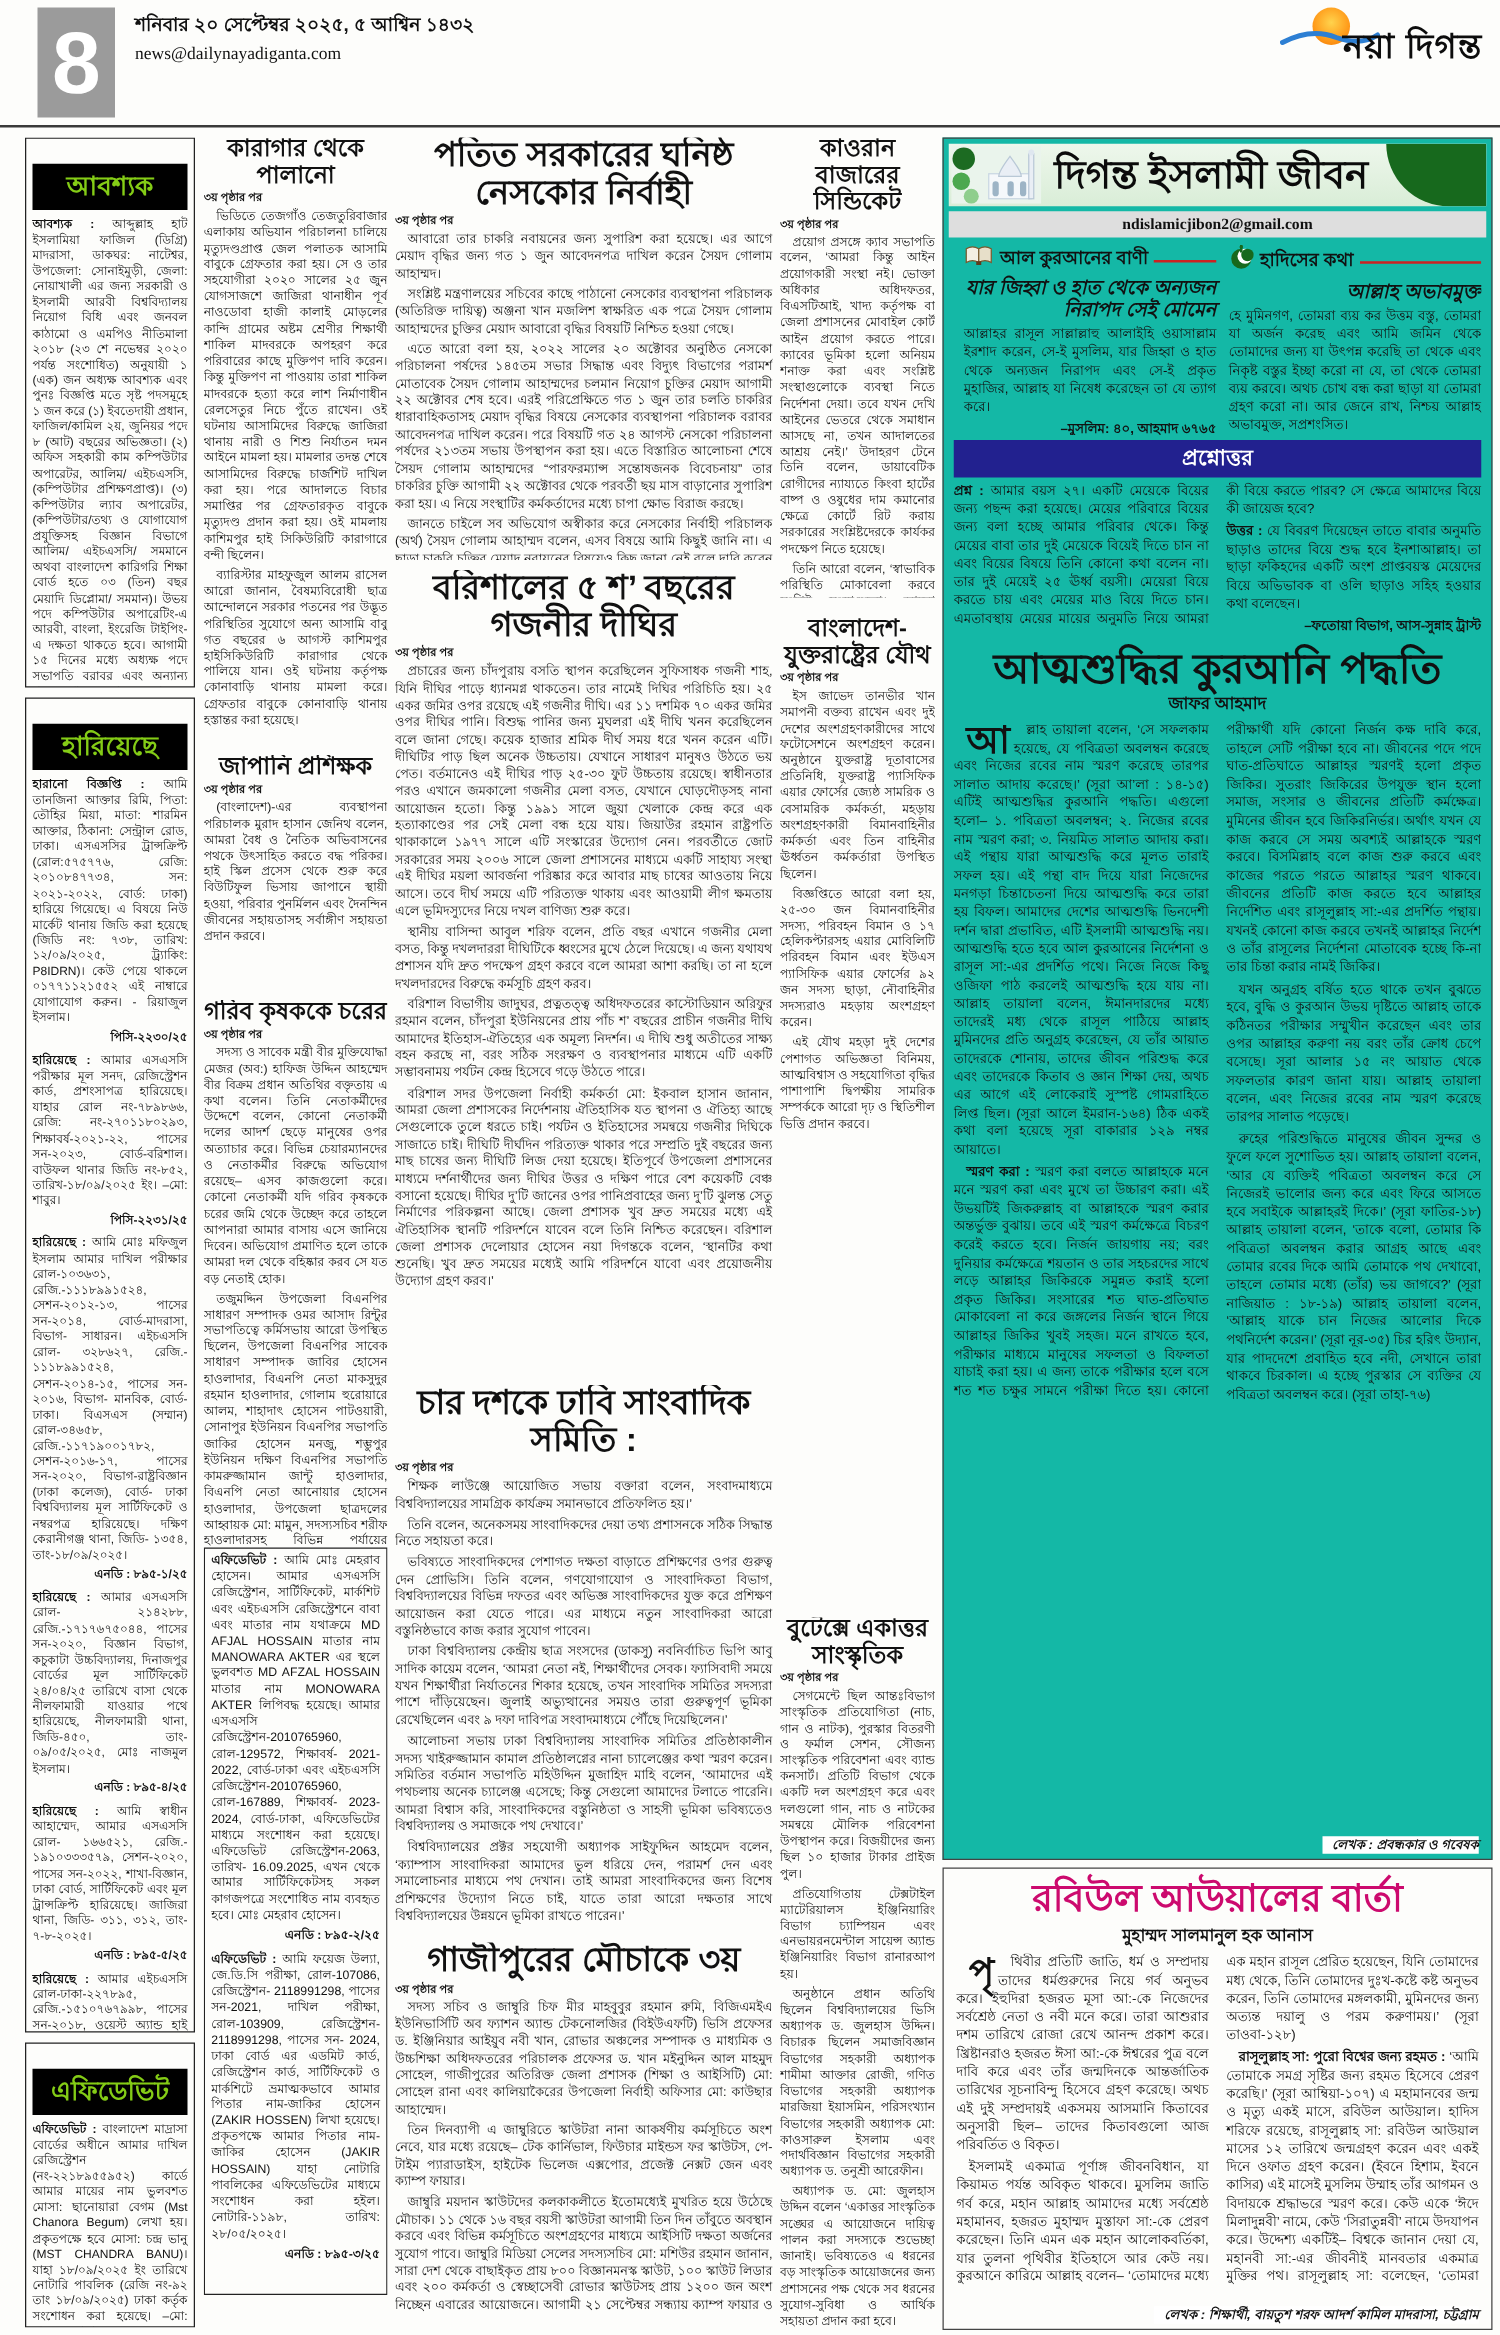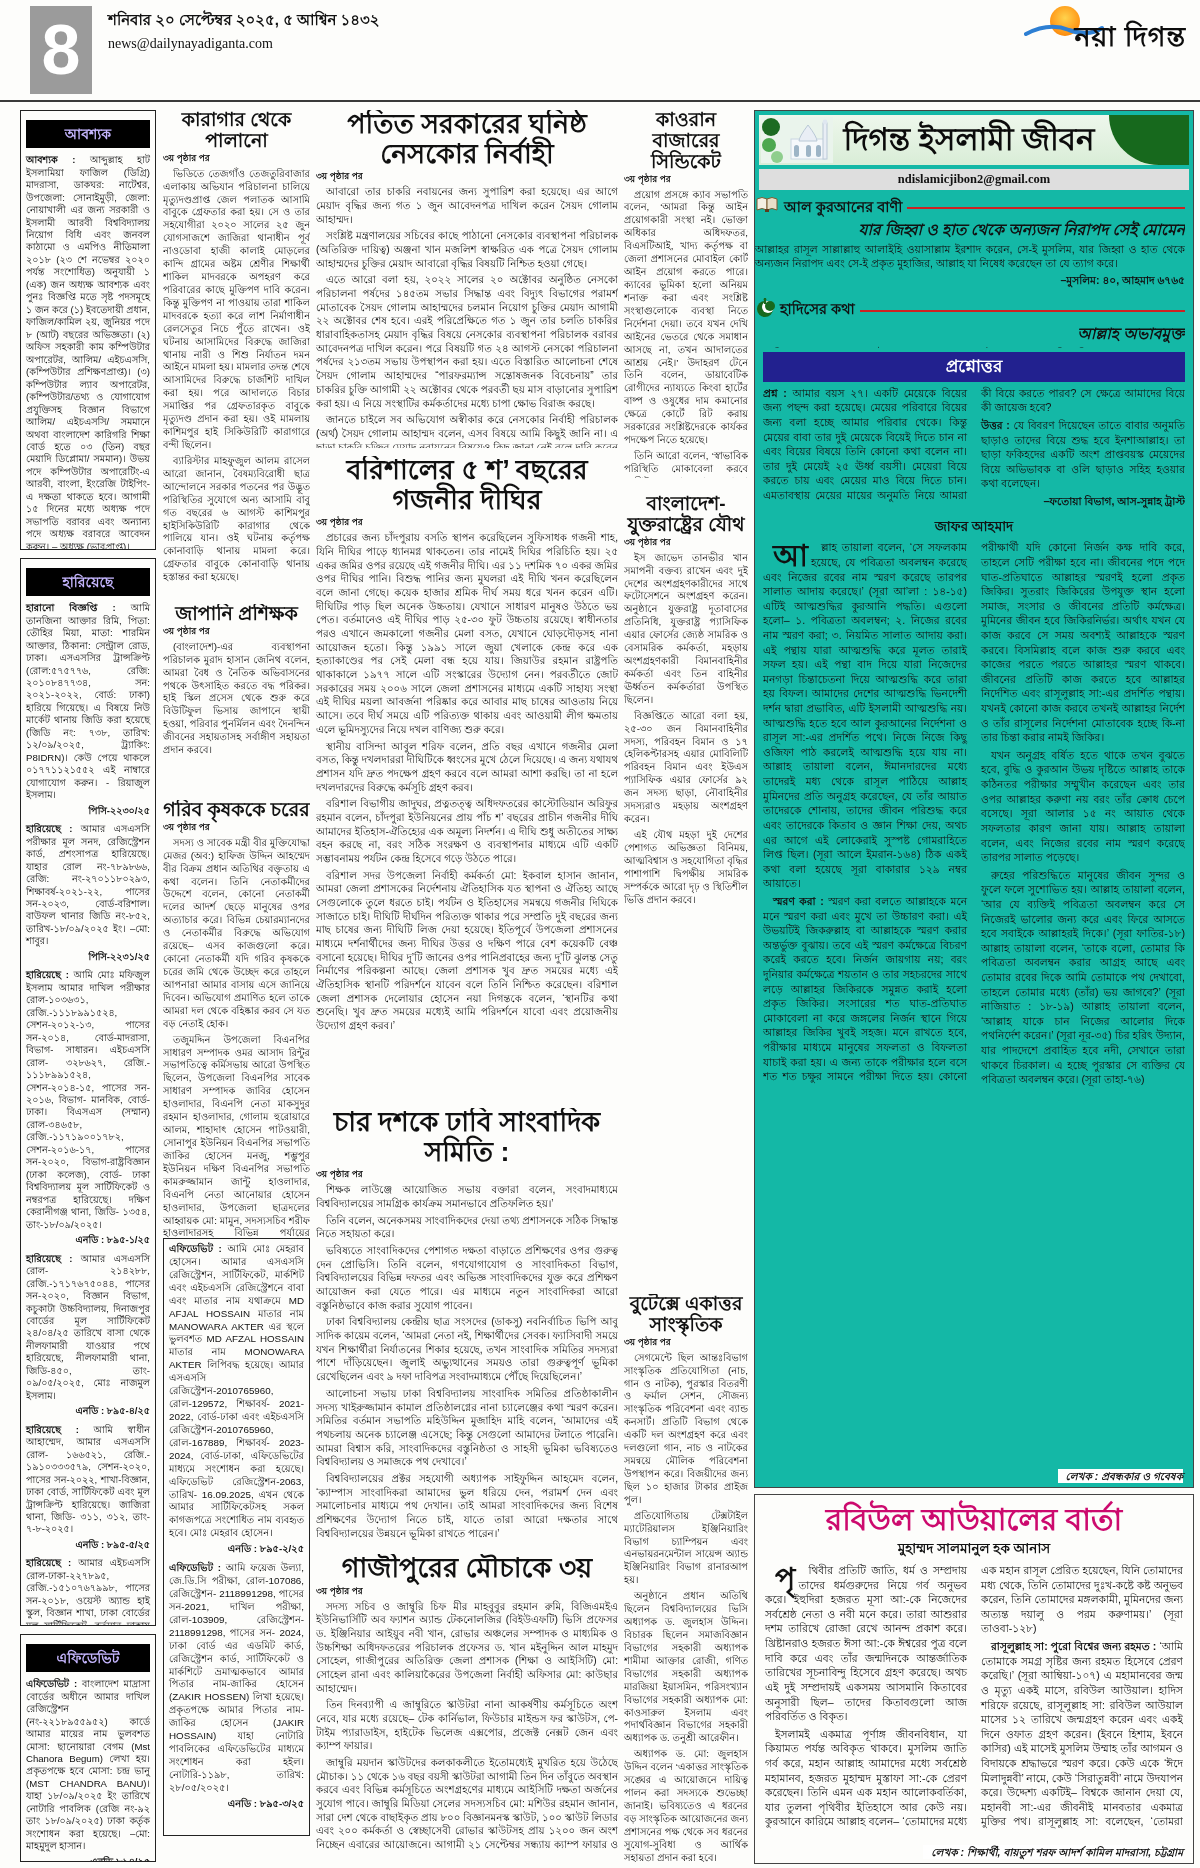--- a/index.html
+++ b/index.html
@@ -30,43 +30,43 @@
   .cont{font-weight:bold;font-size:9px;margin:1px 0 3px 0;}
   .h-col{font-size:19px;line-height:1.1;font-weight:bold;margin:0;text-align:center;}
   .h-wide{font-size:27px;line-height:1.1;font-weight:bold;margin:0;text-align:center;}
 
   
   .colA{position:absolute;left:20px;top:110px;width:136px;height:1752px;overflow:hidden;font-size:9.6px;line-height:1.3;}
   .colB{position:absolute;left:163px;top:110px;width:147px;height:1752px;overflow:hidden;font-size:9.8px;line-height:1.32;}
   .wide{position:absolute;left:316px;top:110px;width:302px;height:1752px;overflow:hidden;font-size:10.2px;line-height:1.34;}
   .colF{position:absolute;left:624px;top:110px;width:124px;height:1752px;overflow:hidden;font-size:9.8px;line-height:1.32;}
 
-  .blackhead{background:#000;color:#c4b5fd;text-align:center;font-size:14px;font-weight:bold;
-             padding:5px 0;margin:5px 0 6px 0;}
+  .blackhead{background:#000;color:#84cc16;text-align:center;font-size:21px;font-weight:bold;
+             padding:5px 0;margin:16px 0 6px 0;}
   .cbox{border:1px solid #222;padding:4px 5px;margin-bottom:8px;overflow:hidden;}
   .boxA1{height:430px;} .boxA2{height:1058px;} .boxA3{height:218px;}
   .artB1{height:494px;overflow:hidden;} .artB2{height:196px;overflow:hidden;}
   .artB3{height:438px;overflow:hidden;}
   .affbox2{height:588px;}
   .artW1{height:338px;overflow:hidden;} .artW2{height:644px;overflow:hidden;margin-top:8px;}
   .artW3{height:438px;overflow:hidden;margin-top:8px;} .artW4{height:296px;overflow:hidden;margin-top:8px;}
   .artF1{height:368px;overflow:hidden;} .artF2{height:792px;overflow:hidden;margin-top:16px;}
   .artF3{height:568px;overflow:hidden;margin-top:8px;}
   article .body{margin-top:2px;}
 
   
   .islamic{position:absolute;left:754px;top:110px;width:438px;height:1376px;border:1px solid #444;
            background:#14b8a6;overflow:hidden;font-size:10.6px;line-height:1.38;}
   .igreen{position:relative;height:50px;margin:4px;background:linear-gradient(180deg,#eef7ec, #d9edd7);overflow:hidden;}
   .iblob{position:absolute;right:0;top:0;width:80px;height:50px;background:#17691d;border-radius:0 0 0 60px;}
   .mosque{position:absolute;left:2px;top:2px;width:72px;height:46px;}
   .ititle{position:absolute;left:80px;right:90px;top:4px;text-align:center;font-size:31px;font-weight:bold;color:#0b0b0b;z-index:2;}
   .iemail{margin:0 4px;background:#dedede;text-align:center;font-weight:bold;font-size:12.5px;
           padding:2px 16px;font-family:"Liberation Serif","DejaVu Serif",serif;}
-  .itwo{display:flex;gap:10px;margin:6px 8px 4px 0;height:152px;overflow:hidden;flex-direction:column;}
+  .itwo{display:flex;gap:10px;margin:6px 8px 4px 16px;height:152px;overflow:hidden;}
   .iqbox{flex:1;position:relative;}
   .ihead{display:flex;align-items:center;gap:5px;margin-bottom:4px;}
   .ihtitle{font-size:14.5px;font-weight:bold;white-space:nowrap;}
   .redline{flex:1;border-top:2.5px solid #cc2222;margin-top:3px;}
   .iqh{margin:0 0 3px 0;text-align:right;font-size:15.5px;line-height:1.15;font-style:italic;}
   .iqt{margin:0;text-align:justify;}
   .isrc{text-align:right;font-weight:bold;margin-top:2px;}
   .qabanner{margin:4px 8px;background:#22218f;color:#fff;text-align:center;font-size:17px;
             font-weight:bold;padding:3px 0;}
   .qabody{margin:2px 8px;height:128px;overflow:hidden;columns:2;column-gap:14px;}
@@ -305,20 +305,21 @@
     </div>
 
     <div class="qabanner">প্রশ্নোত্তর</div>
     <div class="qabody">
         <p class="para"><b class="lead">প্রশ্ন : </b>আমার বয়স ২৭। একটি মেয়েকে বিয়ের জন্য পছন্দ করা হয়েছে। মেয়ের পরিবারে বিয়ের জন্য বলা হচ্ছে আমার পরিবার থেকে। কিন্তু মেয়ের বাবা তার দুই মেয়েকে বিয়েই দিতে চান না এবং বিয়ের বিষয়ে তিনি কোনো কথা বলেন না। তার দুই মেয়েই ২৫ ঊর্ধ্ব বয়সী। মেয়েরা বিয়ে করতে চায় এবং মেয়ের মাও বিয়ে দিতে চান। এমতাবস্থায় মেয়ের মায়ের অনুমতি নিয়ে আমরা কী বিয়ে করতে পারব? সে ক্ষেত্রে আমাদের বিয়ে কী জায়েজ হবে?</p>
         <p class="para"><b class="lead">উত্তর : </b>যে বিবরণ দিয়েছেন তাতে বাবার অনুমতি ছাড়াও তাদের বিয়ে শুদ্ধ হবে ইনশাআল্লাহ। তা ছাড়া ফকিহদের একটি অংশ প্রাপ্তবয়স্ক মেয়েদের বিয়ে অভিভাবক বা ওলি ছাড়াও সহিহ হওয়ার কথা বলেছেন।</p>
         <div class="ref">–ফতোয়া বিভাগ, আস-সুন্নাহ ট্রাস্ট</div>
       </div>
 
     <article class="imain">
+      <h1 class="h-islamic">আত্মশুদ্ধির কুরআনি পদ্ধতি</h1>
       <div class="author">জাফর আহমাদ</div>
       <div class="ibody">
           <p class="para">আল্লাহ তায়ালা বলেন, ‘সে সফলকাম হয়েছে, যে পবিত্রতা অবলম্বন করেছে এবং নিজের রবের নাম স্মরণ করেছে তারপর সালাত আদায় করেছে।’ (সূরা আ’লা : ১৪-১৫) এটিই আত্মশুদ্ধির কুরআনি পদ্ধতি। এগুলো হলো– ১. পবিত্রতা অবলম্বন; ২. নিজের রবের নাম স্মরণ করা; ৩. নিয়মিত সালাত আদায় করা। এই পন্থায় যারা আত্মশুদ্ধি করে মূলত তারাই সফল হয়। এই পন্থা বাদ দিয়ে যারা নিজেদের মনগড়া চিন্তাচেতনা দিয়ে আত্মশুদ্ধি করে তারা হয় বিফল। আমাদের দেশের আত্মশুদ্ধি ভিনদেশী দর্শন দ্বারা প্রভাবিত, এটি ইসলামী আত্মশুদ্ধি নয়। আত্মশুদ্ধি হতে হবে আল কুরআনের নির্দেশনা ও রাসূল সা:-এর প্রদর্শিত পথে। নিজে নিজে কিছু ওজিফা পাঠ করলেই আত্মশুদ্ধি হয়ে যায় না। আল্লাহ তায়ালা বলেন, ঈমানদারদের মধ্যে তাদেরই মধ্য থেকে রাসূল পাঠিয়ে আল্লাহ মুমিনদের প্রতি অনুগ্রহ করেছেন, যে তাঁর আয়াত তাদেরকে শোনায়, তাদের জীবন পরিশুদ্ধ করে এবং তাদেরকে কিতাব ও জ্ঞান শিক্ষা দেয়, অথচ এর আগে এই লোকেরাই সুস্পষ্ট গোমরাহিতে লিপ্ত ছিল। (সূরা আলে ইমরান-১৬৪) ঠিক একই কথা বলা হয়েছে সূরা বাকারার ১২৯ নম্বর আয়াতে।</p>
           <p class="para"><b class="lead">স্মরণ করা : </b>স্মরণ করা বলতে আল্লাহকে মনে মনে স্মরণ করা এবং মুখে তা উচ্চারণ করা। এই উভয়টিই জিকরুল্লাহ বা আল্লাহকে স্মরণ করার অন্তর্ভুক্ত বুঝায়। তবে এই স্মরণ কর্মক্ষেত্রে বিচরণ করেই করতে হবে। নির্জন জায়গায় নয়; বরং দুনিয়ার কর্মক্ষেত্রে শয়তান ও তার সহচরদের সাথে লড়ে আল্লাহর জিকিরকে সমুন্নত করাই হলো প্রকৃত জিকির। সংসারের শত ঘাত-প্রতিঘাত মোকাবেলা না করে জঙ্গলের নির্জন স্থানে গিয়ে আল্লাহর জিকির খুবই সহজ। মনে রাখতে হবে, পরীক্ষার মাধ্যমে মানুষের সফলতা ও বিফলতা যাচাই করা হয়। এ জন্য তাকে পরীক্ষার হলে বসে শত শত চক্ষুর সামনে পরীক্ষা দিতে হয়। কোনো পরীক্ষার্থী যদি কোনো নির্জন কক্ষ দাবি করে, তাহলে সেটি পরীক্ষা হবে না। জীবনের পদে পদে ঘাত-প্রতিঘাতে আল্লাহর স্মরণই হলো প্রকৃত জিকির। সুতরাং জিকিরের উপযুক্ত স্থান হলো সমাজ, সংসার ও জীবনের প্রতিটি কর্মক্ষেত্র। মুমিনের জীবন হবে জিকিরনির্ভর। অর্থাৎ যখন যে কাজ করবে সে সময় অবশ্যই আল্লাহকে স্মরণ করবে। বিসমিল্লাহ বলে কাজ শুরু করবে এবং কাজের পরতে পরতে আল্লাহর স্মরণ থাকবে। জীবনের প্রতিটি কাজ করতে হবে আল্লাহর নির্দেশিত এবং রাসূলুল্লাহ সা:-এর প্রদর্শিত পন্থায়। যখনই কোনো কাজ করবে তখনই আল্লাহর নির্দেশ ও তাঁর রাসূলের নির্দেশনা মোতাবেক হচ্ছে কি-না তার চিন্তা করার নামই জিকির।</p>
           <p class="para">যখন অনুগ্রহ বর্ষিত হতে থাকে তখন বুঝতে হবে, বুদ্ধি ও কুরআন উভয় দৃষ্টিতে আল্লাহ তাকে কঠিনতর পরীক্ষার সম্মুখীন করেছেন এবং তার ওপর আল্লাহর করুণা নয় বরং তাঁর ক্রোধ চেপে বসেছে। সূরা আলার ১৫ নং আয়াত থেকে সফলতার কারণ জানা যায়। আল্লাহ তায়ালা বলেন, এবং নিজের রবের নাম স্মরণ করেছে তারপর সালাত পড়েছে।</p>
           <p class="para">রুহের পরিশুদ্ধিতে মানুষের জীবন সুন্দর ও ফুলে ফলে সুশোভিত হয়। আল্লাহ তায়ালা বলেন, ‘আর যে ব্যক্তিই পবিত্রতা অবলম্বন করে সে নিজেরই ভালোর জন্য করে এবং ফিরে আসতে হবে সবাইকে আল্লাহরই দিকে।’ (সূরা ফাতির-১৮) আল্লাহ তায়ালা বলেন, ‘তাকে বলো, তোমার কি পবিত্রতা অবলম্বন করার আগ্রহ আছে এবং তোমার রবের দিকে আমি তোমাকে পথ দেখাবো, তাহলে তোমার মধ্যে (তাঁর) ভয় জাগবে?’ (সূরা নাজিয়াত : ১৮-১৯) আল্লাহ তায়ালা বলেন, ‘আল্লাহ যাকে চান নিজের আলোর দিকে পথনির্দেশ করেন।’ (সূরা নূর-৩৫) চির হরিৎ উদ্যান, যার পাদদেশে প্রবাহিত হবে নদী, সেখানে তারা থাকবে চিরকাল। এ হচ্ছে পুরস্কার সে ব্যক্তির যে পবিত্রতা অবলম্বন করে। (সূরা তাহা-৭৬)</p>
         </div>
     </article>
     <div class="sig">লেখক : প্রবন্ধকার ও গবেষক</div>
   </section>

